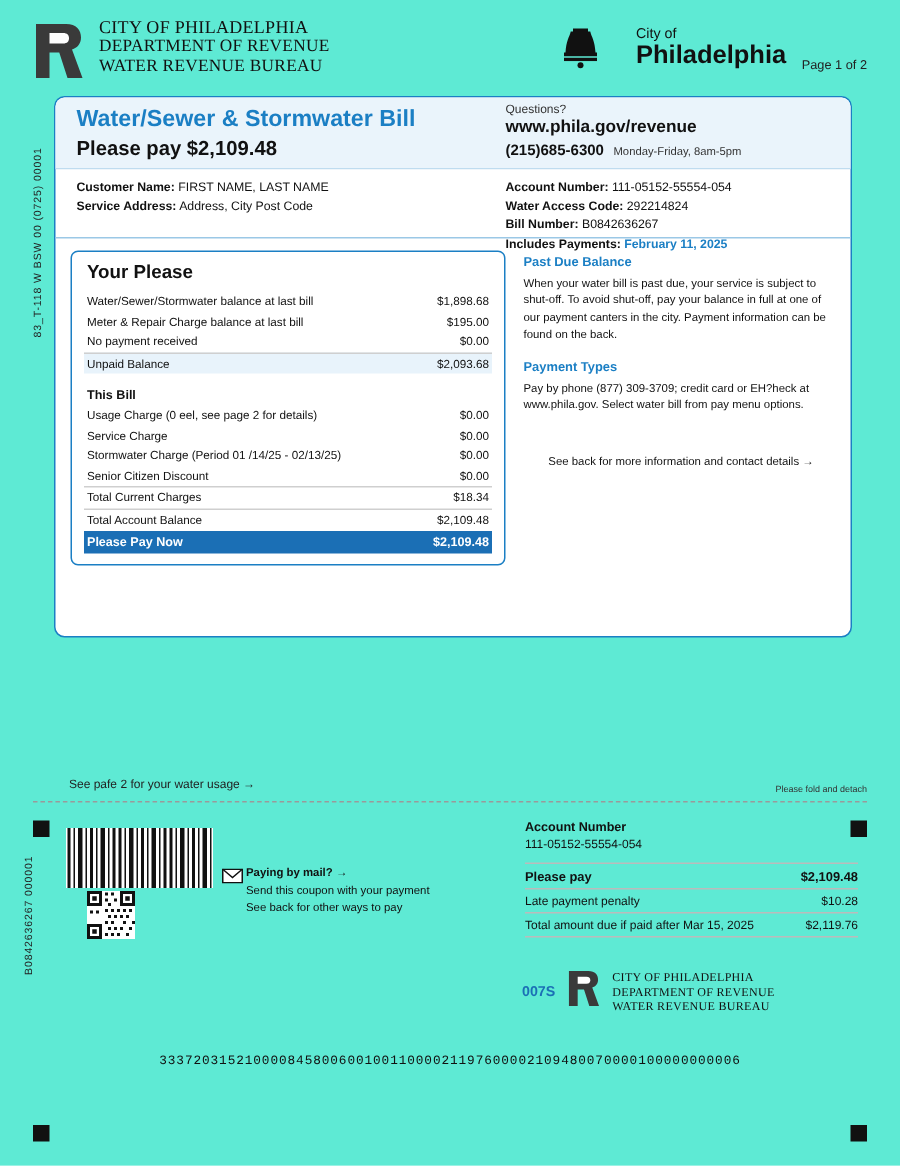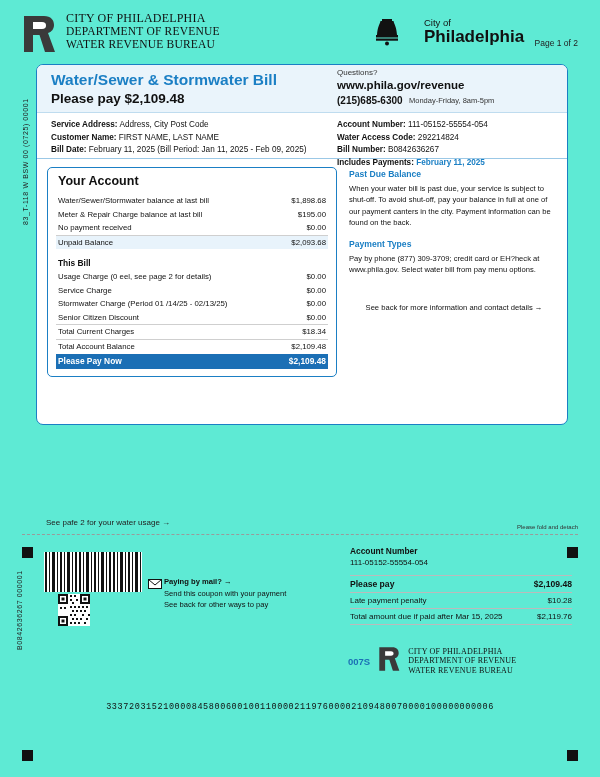--- a/index.html
+++ b/index.html
@@ -431,30 +431,26 @@
       <div class="bill-pay">Please pay $2,109.48</div>
       <div class="questions">Questions?</div>
       <div class="q-url">www.phila.gov/revenue</div>
       <div class="q-phone">(215)685-6300</div>
       <div class="q-hours">Monday-Friday, 8am-5pm</div>
     </div>
 
     <div class="cust-block">
       <div class="cust-left">
         <div>
-          <b>Service Address:</b>
-          <span>Address, City Post Code</span>
-        </div>
-        <div>
           <b>Customer Name:</b>
           <span>FIRST NAME, LAST NAME</span>
         </div>
         <div>
-          <b>Bill Date:</b>
-          <span>February 11, 2025 (Bill Period: Jan 11, 2025 - Feb 09, 2025)</span>
+          <b>Service Address:</b>
+          <span>Address, City Post Code</span>
         </div>
       </div>
       <div class="cust-right">
         <div>
           <b>Account Number:</b>
           <span>111-05152-55554-054</span>
         </div>
         <div>
           <b>Water Access Code:</b>
           <span>292214824</span>
@@ -464,21 +460,21 @@
           <span>B0842636267</span>
         </div>
         <div>
           <b>Includes Payments:</b>
           <span class="blue-val">February 11, 2025</span>
         </div>
       </div>
     </div>
 
     <div class="acct-box">
-      <div class="acct-title">Your Account</div>
+      <div class="acct-title">Your Please</div>
 
       <div class="row">
         <span>Water/Sewer/Stormwater balance at last bill</span>
         <span class="amt">$1,898.68</span>
       </div>
       <div class="row">
         <span>Meter &amp; Repair Charge balance at last bill</span>
         <span class="amt">$195.00</span>
       </div>
       <div class="row">

